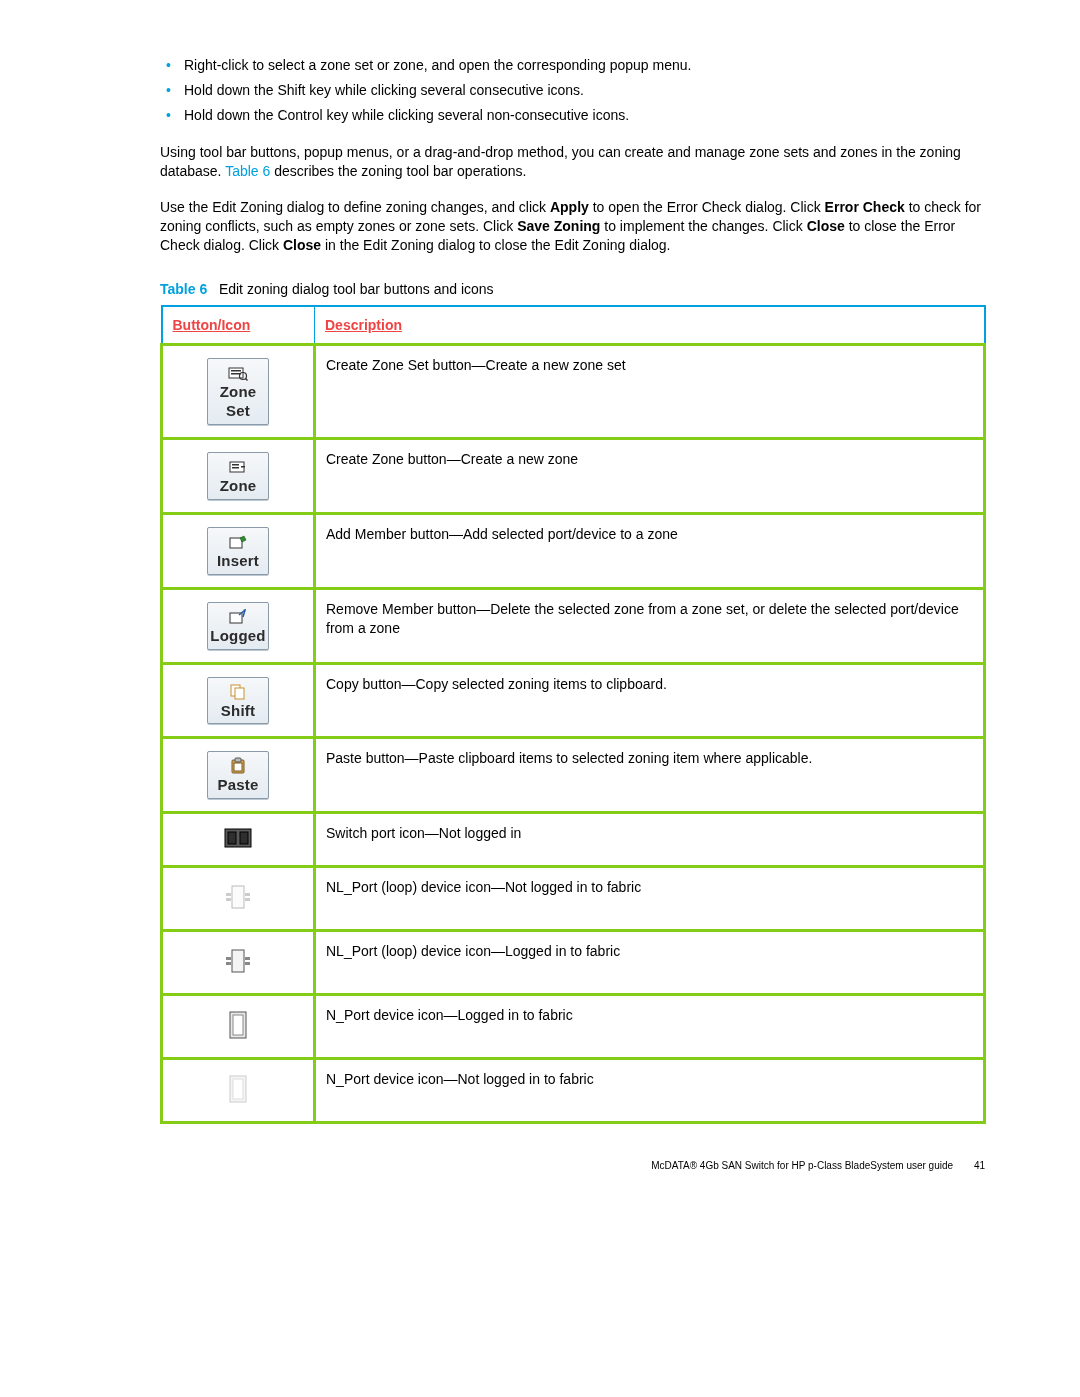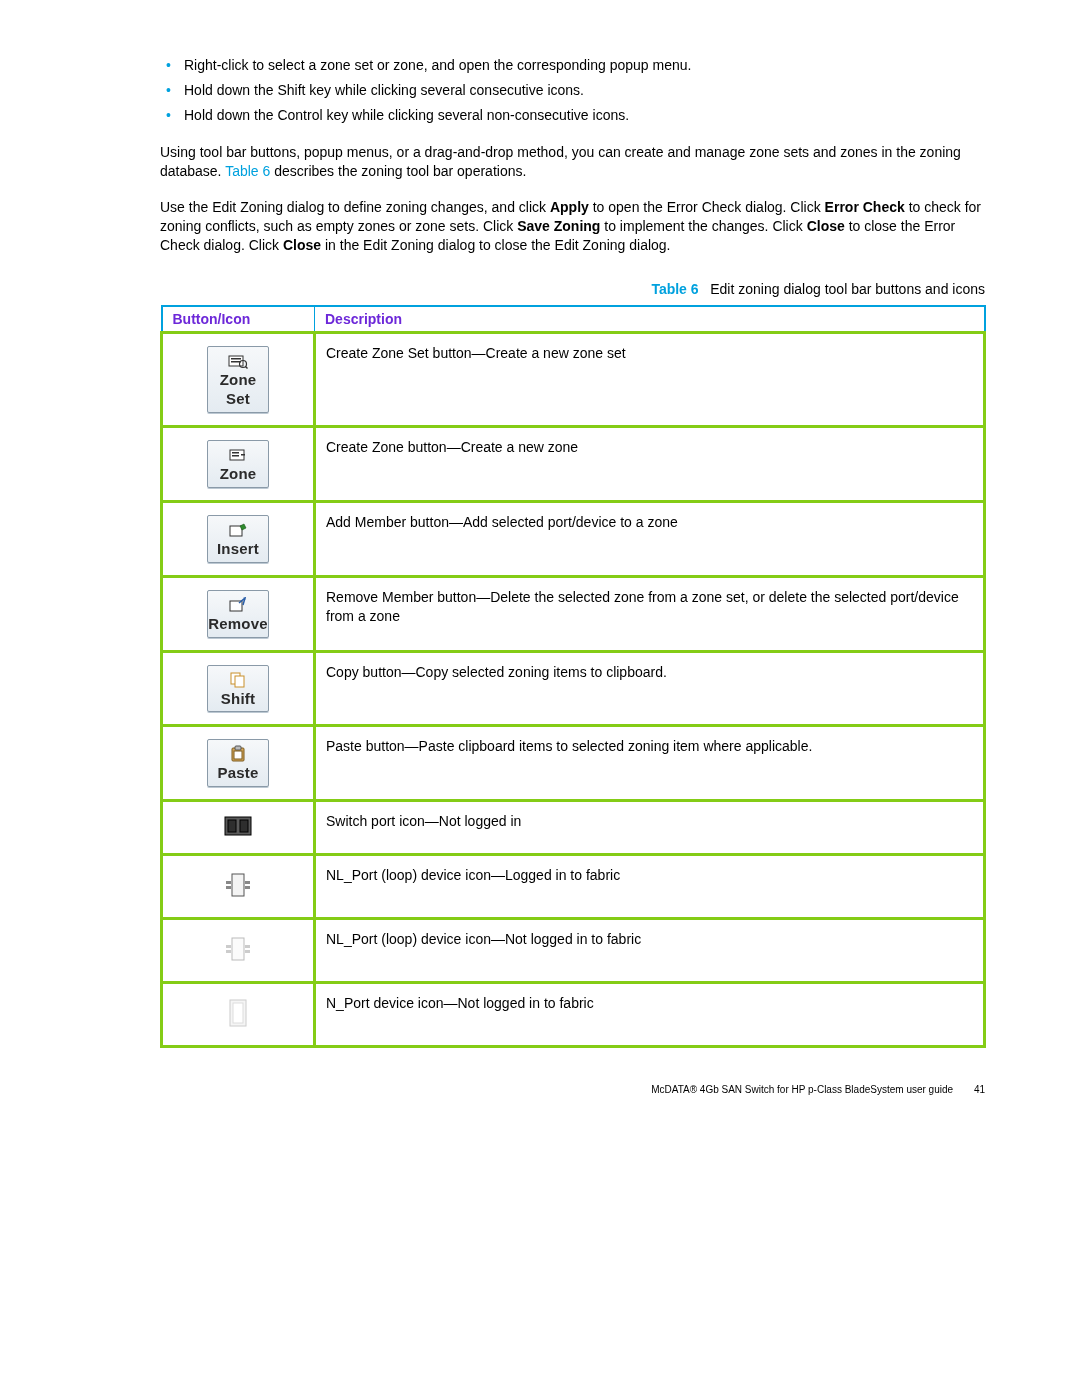--- a/index.html
+++ b/index.html
@@ -36,38 +36,38 @@
   }
   p.para {
     margin: 18px 0;
     line-height: 1.35;
   }
   .link {
     color: #00a1de;
   }
   .caption {
     margin: 26px 0 8px 0;
-    text-align: right;
   }
   .caption .tablelabel {
     color: #00a1de;
     font-weight: bold;
   }
   table.zone {
     border-collapse: collapse;
     width: 826px;
     border: 2px solid #00a1de;
   }
   table.zone th {
     text-align: left;
     font-weight: bold;
-    color: #6d28d9;
+    color: #ef4444;
     border: 1px solid #00a1de;
-    padding: 4px 10px;
+    padding: 10px 10px;
     font-size: 14px;
+    text-decoration: underline;
   }
   table.zone td {
     border: 3px solid #84cc16;
     padding: 10px 10px;
     vertical-align: top;
     font-size: 14px;
     line-height: 1.35;
   }
   table.zone td.iconcell {
     width: 130px;
@@ -202,21 +202,21 @@
     <tr>
       <td class="iconcell">
         <span class="tb-btn">
           <span class="iconbox">
             <svg width="20" height="16" viewBox="0 0 20 16">
               <rect x="2" y="4" width="12" height="10" fill="#fff" stroke="#333"></rect>
               <path d="M11 6 L17 1 L15 8" fill="none" stroke="#2a5ea8" stroke-width="1.5"></path>
               <polygon points="17,1 15,0 18,3" fill="#2a5ea8"></polygon>
             </svg>
           </span>
-          <span class="lbl">Remove</span>
+          <span class="lbl">Logged</span>
         </span>
       </td>
       <td>Remove Member button—Delete the selected zone from a zone set, or delete the selected port/device from a zone</td>
     </tr>
 
     <tr>
       <td class="iconcell">
         <span class="tb-btn">
           <span class="iconbox">
             <svg width="18" height="18" viewBox="0 0 18 18">
@@ -252,51 +252,62 @@
           <svg width="28" height="20" viewBox="0 0 28 20">
             <rect x="1" y="1" width="26" height="18" fill="#5a5a5a" stroke="#000"></rect>
             <rect x="4" y="4" width="8" height="12" fill="#2e2e2e" stroke="#000"></rect>
             <rect x="16" y="4" width="8" height="12" fill="#2e2e2e" stroke="#000"></rect>
           </svg>
         </span>
       </td>
       <td>Switch port icon—Not logged in</td>
     </tr>
 
+
+    <tr>
+      <td class="iconcell">
+        <span class="si">
+          <svg width="30" height="30" viewBox="0 0 30 30">
+            <rect x="9" y="4" width="12" height="22" fill="#fbfbfb" stroke="#bbb"></rect>
+            <rect x="3" y="11" width="5" height="3" fill="#ccc"></rect>
+            <rect x="3" y="16" width="5" height="3" fill="#ccc"></rect>
+            <rect x="22" y="11" width="5" height="3" fill="#ccc"></rect>
+            <rect x="22" y="16" width="5" height="3" fill="#ccc"></rect>
+          </svg>
+        </span>
+      </td>
+      <td>NL_Port (loop) device icon—Not logged in to fabric</td>
+    </tr>
 
     <tr>
       <td class="iconcell">
         <span class="si">
           <svg width="30" height="30" viewBox="0 0 30 30">
             <rect x="9" y="4" width="12" height="22" fill="#f4f4f4" stroke="#555"></rect>
             <rect x="3" y="11" width="5" height="3" fill="#888"></rect>
             <rect x="3" y="16" width="5" height="3" fill="#888"></rect>
             <rect x="22" y="11" width="5" height="3" fill="#888"></rect>
             <rect x="22" y="16" width="5" height="3" fill="#888"></rect>
           </svg>
         </span>
       </td>
       <td>NL_Port (loop) device icon—Logged in to fabric</td>
     </tr>
 
     <tr>
       <td class="iconcell">
         <span class="si">
-          <svg width="30" height="30" viewBox="0 0 30 30">
-            <rect x="9" y="4" width="12" height="22" fill="#fbfbfb" stroke="#bbb"></rect>
-            <rect x="3" y="11" width="5" height="3" fill="#ccc"></rect>
-            <rect x="3" y="16" width="5" height="3" fill="#ccc"></rect>
-            <rect x="22" y="11" width="5" height="3" fill="#ccc"></rect>
-            <rect x="22" y="16" width="5" height="3" fill="#ccc"></rect>
-          </svg>
-        </span>
-      </td>
-      <td>NL_Port (loop) device icon—Not logged in to fabric</td>
-    </tr>
-
+          <svg width="22" height="30" viewBox="0 0 22 30">
+            <rect x="3" y="2" width="16" height="26" fill="#e8e8e8" stroke="#555"></rect>
+            <rect x="6" y="5" width="10" height="20" fill="#fff" stroke="#888"></rect>
+          </svg>
+        </span>
+      </td>
+      <td>N_Port device icon—Logged in to fabric</td>
+    </tr>
 
     <tr>
       <td class="iconcell">
         <span class="si">
           <svg width="22" height="30" viewBox="0 0 22 30">
             <rect x="3" y="2" width="16" height="26" fill="#f5f5f5" stroke="#ccc"></rect>
             <rect x="6" y="5" width="10" height="20" fill="#fff" stroke="#ddd"></rect>
           </svg>
         </span>
       </td>

